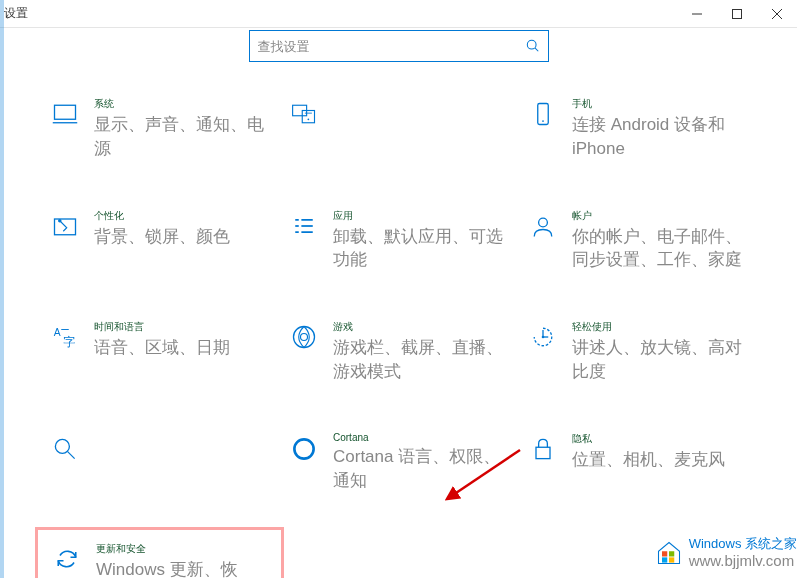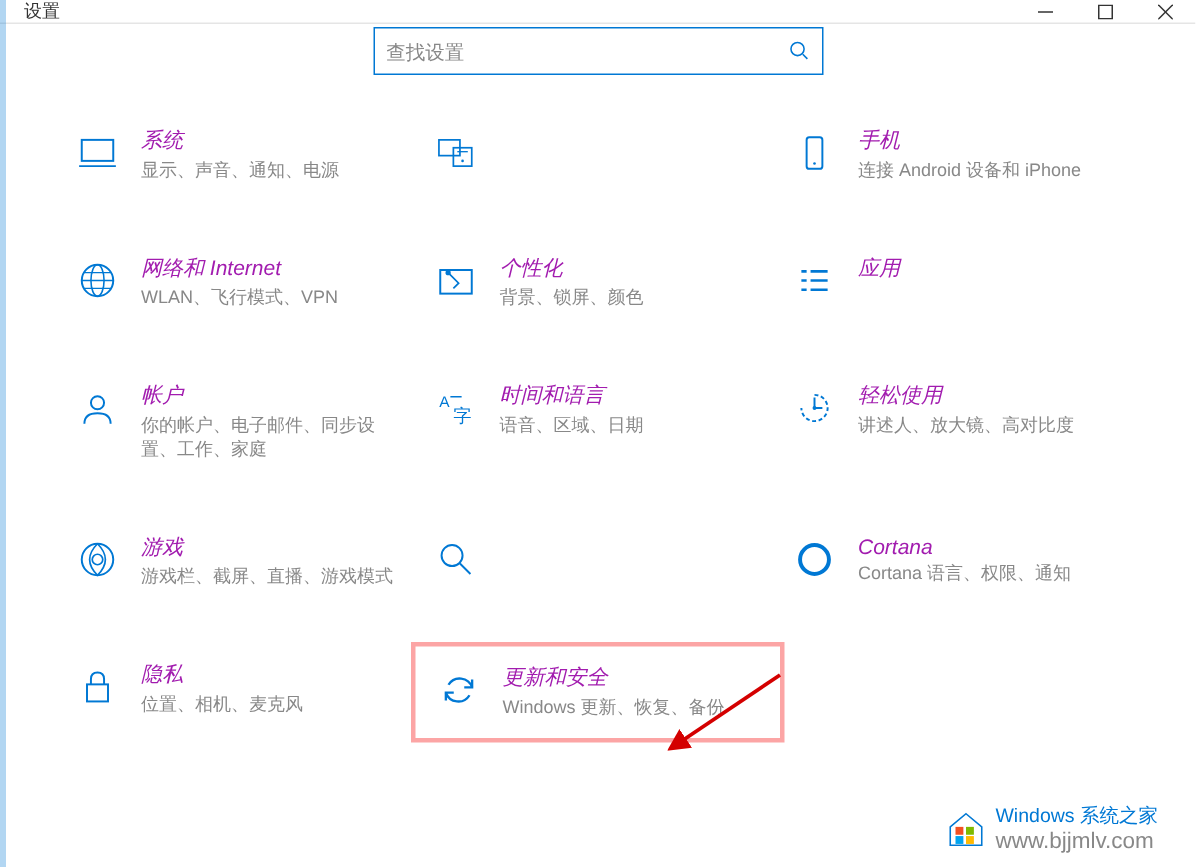--- a/index.html
+++ b/index.html
@@ -7,22 +7,22 @@
       font-family: "Microsoft YaHei", "Segoe UI", sans-serif;
       background: #fff;
       width: 797px;
       height: 578px;
       overflow: hidden;
       position: relative;
     }
     .titlebar {
       display: flex;
       align-items: center;
-      height: 16px;
-      padding-left: 16px;
+      height: 28px;
+      padding-left: 4px;
       border-bottom: 1px solid #e5e5e5;
     }
     .titlebar-title {
       font-size: 12px;
       color: #333;
       flex: 1;
     }
     .window-controls {
       display: flex;
     }
@@ -98,39 +98,38 @@
       align-items: center;
       justify-content: center;
       color: #0078d4;
       flex-shrink: 0;
       margin-top: 2px;
     }
     .cat-text {
       flex: 1;
     }
     .cat-title {
-      font-size: 14px;
-      color: #a21caf;
+      font-size: 10px;
+      color: #14532d;
       margin-bottom: 2px;
-      font-style: italic;
     }
     .cat-desc {
-      font-size: 12px;
+      font-size: 17px;
       color: #888;
       line-height: 1.4;
     }
     .arrow-annotation {
       position: absolute;
       left: 445px;
       top: 445px;
       pointer-events: none;
     }
     .watermark {
       position: absolute;
-      right: 25px;
+      right: 0;
       bottom: 8px;
       display: flex;
       align-items: center;
       gap: 6px;
       font-size: 13px;
     }
     .watermark-logo {
       width: 28px;
       height: 28px;
     }
@@ -215,35 +214,20 @@
           <rect x="10" y="4" width="12" height="24" rx="2" stroke="#0078d4" stroke-width="1.5" fill="none"></rect>
           <circle cx="16" cy="24" r="1" fill="#0078d4"></circle>
         </svg>
     </div>
     <div class="cat-text">
       <div class="cat-title">手机</div>
       <div class="cat-desc">连接 Android 设备和 iPhone</div>
     </div>
   </div>
 
-  <div class="category">
-    <div class="cat-icon">
-      <svg width="28" height="28" viewBox="0 0 32 32">
-          <circle cx="16" cy="16" r="12" stroke="#0078d4" stroke-width="1.5" fill="none"></circle>
-          <ellipse cx="16" cy="16" rx="5" ry="12" stroke="#0078d4" stroke-width="1.2" fill="none"></ellipse>
-          <line x1="4" y1="16" x2="28" y2="16" stroke="#0078d4" stroke-width="1.2"></line>
-          <line x1="6" y1="10" x2="26" y2="10" stroke="#0078d4" stroke-width="1"></line>
-          <line x1="6" y1="22" x2="26" y2="22" stroke="#0078d4" stroke-width="1"></line>
-        </svg>
-    </div>
-    <div class="cat-text">
-      <div class="cat-title">网络和 Internet</div>
-      <div class="cat-desc">WLAN、飞行模式、VPN</div>
-    </div>
-  </div>
 
   <div class="category">
     <div class="cat-icon">
       <svg width="28" height="28" viewBox="0 0 32 32">
           <rect x="4" y="8" width="24" height="18" stroke="#0078d4" stroke-width="1.5" fill="none"></rect>
           <path d="M 10 10 L 18 18 L 14 22" stroke="#0078d4" stroke-width="1.3" fill="none"></path>
           <circle cx="10" cy="10" r="2" fill="#0078d4"></circle>
         </svg>
     </div>
     <div class="cat-text">
@@ -258,20 +242,21 @@
           <line x1="6" y1="9" x2="10" y2="9" stroke="#0078d4" stroke-width="2"></line>
           <line x1="13" y1="9" x2="26" y2="9" stroke="#0078d4" stroke-width="2"></line>
           <line x1="6" y1="16" x2="10" y2="16" stroke="#0078d4" stroke-width="2"></line>
           <line x1="13" y1="16" x2="26" y2="16" stroke="#0078d4" stroke-width="2"></line>
           <line x1="6" y1="23" x2="10" y2="23" stroke="#0078d4" stroke-width="2"></line>
           <line x1="13" y1="23" x2="26" y2="23" stroke="#0078d4" stroke-width="2"></line>
         </svg>
     </div>
     <div class="cat-text">
       <div class="cat-title">应用</div>
+      <div class="cat-desc">卸载、默认应用、可选功能</div>
     </div>
   </div>
 
   <div class="category">
     <div class="cat-icon">
       <svg width="28" height="28" viewBox="0 0 32 32">
           <circle cx="16" cy="12" r="5" stroke="#0078d4" stroke-width="1.5" fill="none"></circle>
           <path d="M 6 28 Q 6 20 16 20 Q 26 20 26 28" stroke="#0078d4" stroke-width="1.5" fill="none"></path>
         </svg>
     </div>
@@ -291,43 +276,43 @@
     </div>
     <div class="cat-text">
       <div class="cat-title">时间和语言</div>
       <div class="cat-desc">语音、区域、日期</div>
     </div>
   </div>
 
   <div class="category">
     <div class="cat-icon">
       <svg width="28" height="28" viewBox="0 0 32 32">
+          <circle cx="16" cy="16" r="12" stroke="#0078d4" stroke-width="1.5" fill="none"></circle>
+          <path d="M 16 4 Q 10 10 10 16 Q 10 22 16 28 Q 22 22 22 16 Q 22 10 16 4" stroke="#0078d4" stroke-width="1.3" fill="none"></path>
+          <circle cx="16" cy="16" r="4" stroke="#0078d4" stroke-width="1.3" fill="none"></circle>
+        </svg>
+    </div>
+    <div class="cat-text">
+      <div class="cat-title">游戏</div>
+      <div class="cat-desc">游戏栏、截屏、直播、游戏模式</div>
+    </div>
+  </div>
+
+  <div class="category">
+    <div class="cat-icon">
+      <svg width="28" height="28" viewBox="0 0 32 32">
           <path d="M 16 6 A 10 10 0 1 1 6 16" stroke="#0078d4" stroke-width="1.5" fill="none" stroke-dasharray="3 2"></path>
           <line x1="16" y1="16" x2="16" y2="8" stroke="#0078d4" stroke-width="1.5"></line>
           <line x1="16" y1="16" x2="22" y2="16" stroke="#0078d4" stroke-width="1.5"></line>
           <circle cx="16" cy="16" r="1.5" fill="#0078d4"></circle>
         </svg>
     </div>
     <div class="cat-text">
       <div class="cat-title">轻松使用</div>
       <div class="cat-desc">讲述人、放大镜、高对比度</div>
-    </div>
-  </div>
-
-  <div class="category">
-    <div class="cat-icon">
-      <svg width="28" height="28" viewBox="0 0 32 32">
-          <circle cx="16" cy="16" r="12" stroke="#0078d4" stroke-width="1.5" fill="none"></circle>
-          <path d="M 16 4 Q 10 10 10 16 Q 10 22 16 28 Q 22 22 22 16 Q 22 10 16 4" stroke="#0078d4" stroke-width="1.3" fill="none"></path>
-          <circle cx="16" cy="16" r="4" stroke="#0078d4" stroke-width="1.3" fill="none"></circle>
-        </svg>
-    </div>
-    <div class="cat-text">
-      <div class="cat-title">游戏</div>
-      <div class="cat-desc">游戏栏、截屏、直播、游戏模式</div>
     </div>
   </div>
 
   <div class="category">
     <div class="cat-icon">
       <svg width="28" height="28" viewBox="0 0 32 32">
           <circle cx="13" cy="13" r="8" stroke="#0078d4" stroke-width="1.5" fill="none"></circle>
           <line x1="19" y1="19" x2="27" y2="27" stroke="#0078d4" stroke-width="1.5"></line>
         </svg>
     </div>

